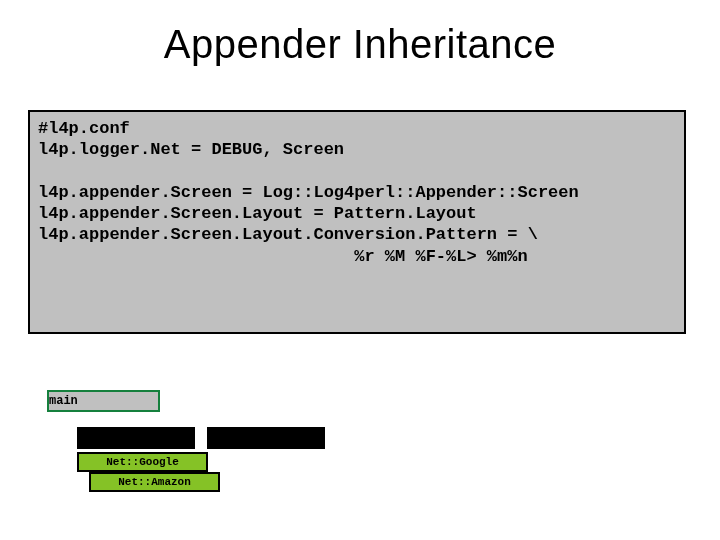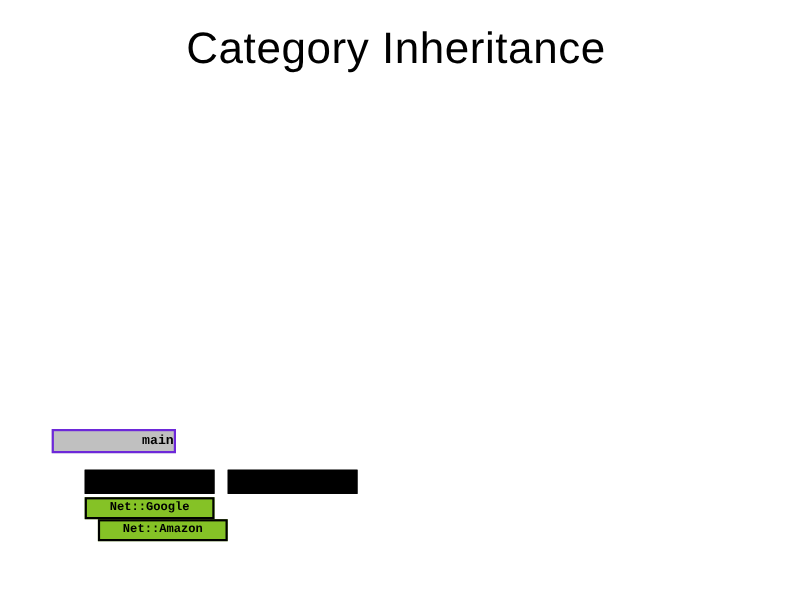--- a/index.html
+++ b/index.html
@@ -45,26 +45,26 @@
     line-height: 1.25;
     white-space: pre;
   }
   .cat-main {
     position: absolute;
     left: 47px;
     top: 390px;
     width: 113px;
     height: 22px;
     background: #c0c0c0;
-    border: 2px solid #6d28d9;
+    border: 2px solid #15803d;
     box-sizing: border-box;
     font-family: "Courier New", Courier, monospace;
     font-size: 12px;
     font-weight: bold;
-    text-align: right;
+    text-align: left;
     line-height: 18px;
   }
   .cat-empty {
     position: absolute;
     background: #000;
     border: 2px solid #000;
     box-sizing: border-box;
     height: 22px;
   }
   .cat-empty.e1 { left: 77px;  top: 427px; width: 118px; }
@@ -73,33 +73,40 @@
     position: absolute;
     background: #85c226;
     border: 2px solid #000;
     box-sizing: border-box;
     height: 20px;
     font-family: "Courier New", Courier, monospace;
     font-size: 11px;
     font-weight: bold;
     text-align: center;
     line-height: 16px;
-    width: 118px;
+    width: 131px;
     left: 77px;
   }
   .cat-green.g1 { top: 452px; }
   .cat-green.g2 { top: 472px; margin-left: 12px; }
 </style>
 </head>
 <body>
 
 <div class="slide">
 
-  <div class="title">Category Inheritance</div>
+  <div class="title">Appender Inheritance</div>
 
+  <div class="code-box">#l4p.conf
+l4p.logger.Net = DEBUG, Screen
+
+l4p.appender.Screen = Log::Log4perl::Appender::Screen
+l4p.appender.Screen.Layout = Pattern.Layout
+l4p.appender.Screen.Layout.Conversion.Pattern = \
+                               %r %M %F-%L&gt; %m%n</div>
 
   <div class="cat-main">main</div>
 
   <div class="cat-empty e1"></div>
 
   <div class="cat-empty e2"></div>
 
   <div class="cat-green g1">Net::Google</div>
 
   <div class="cat-green g2">Net::Amazon</div>

